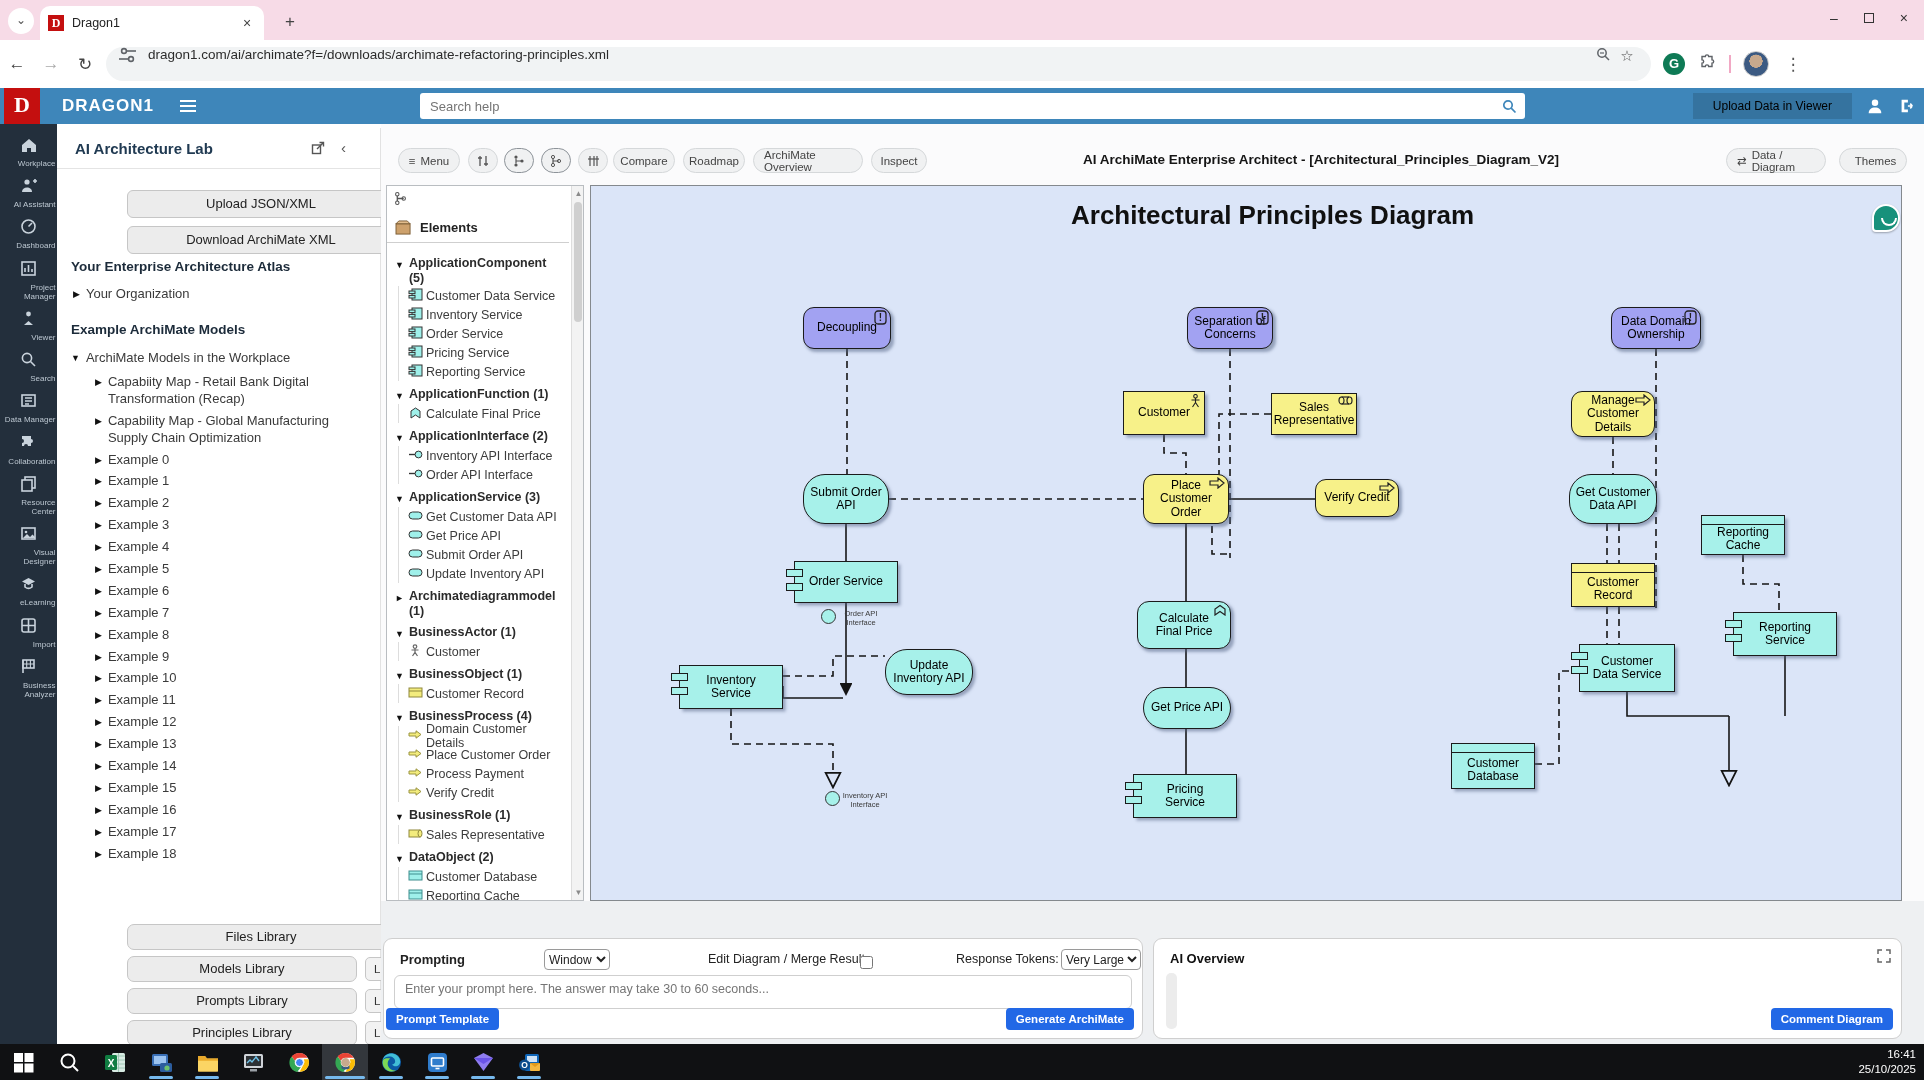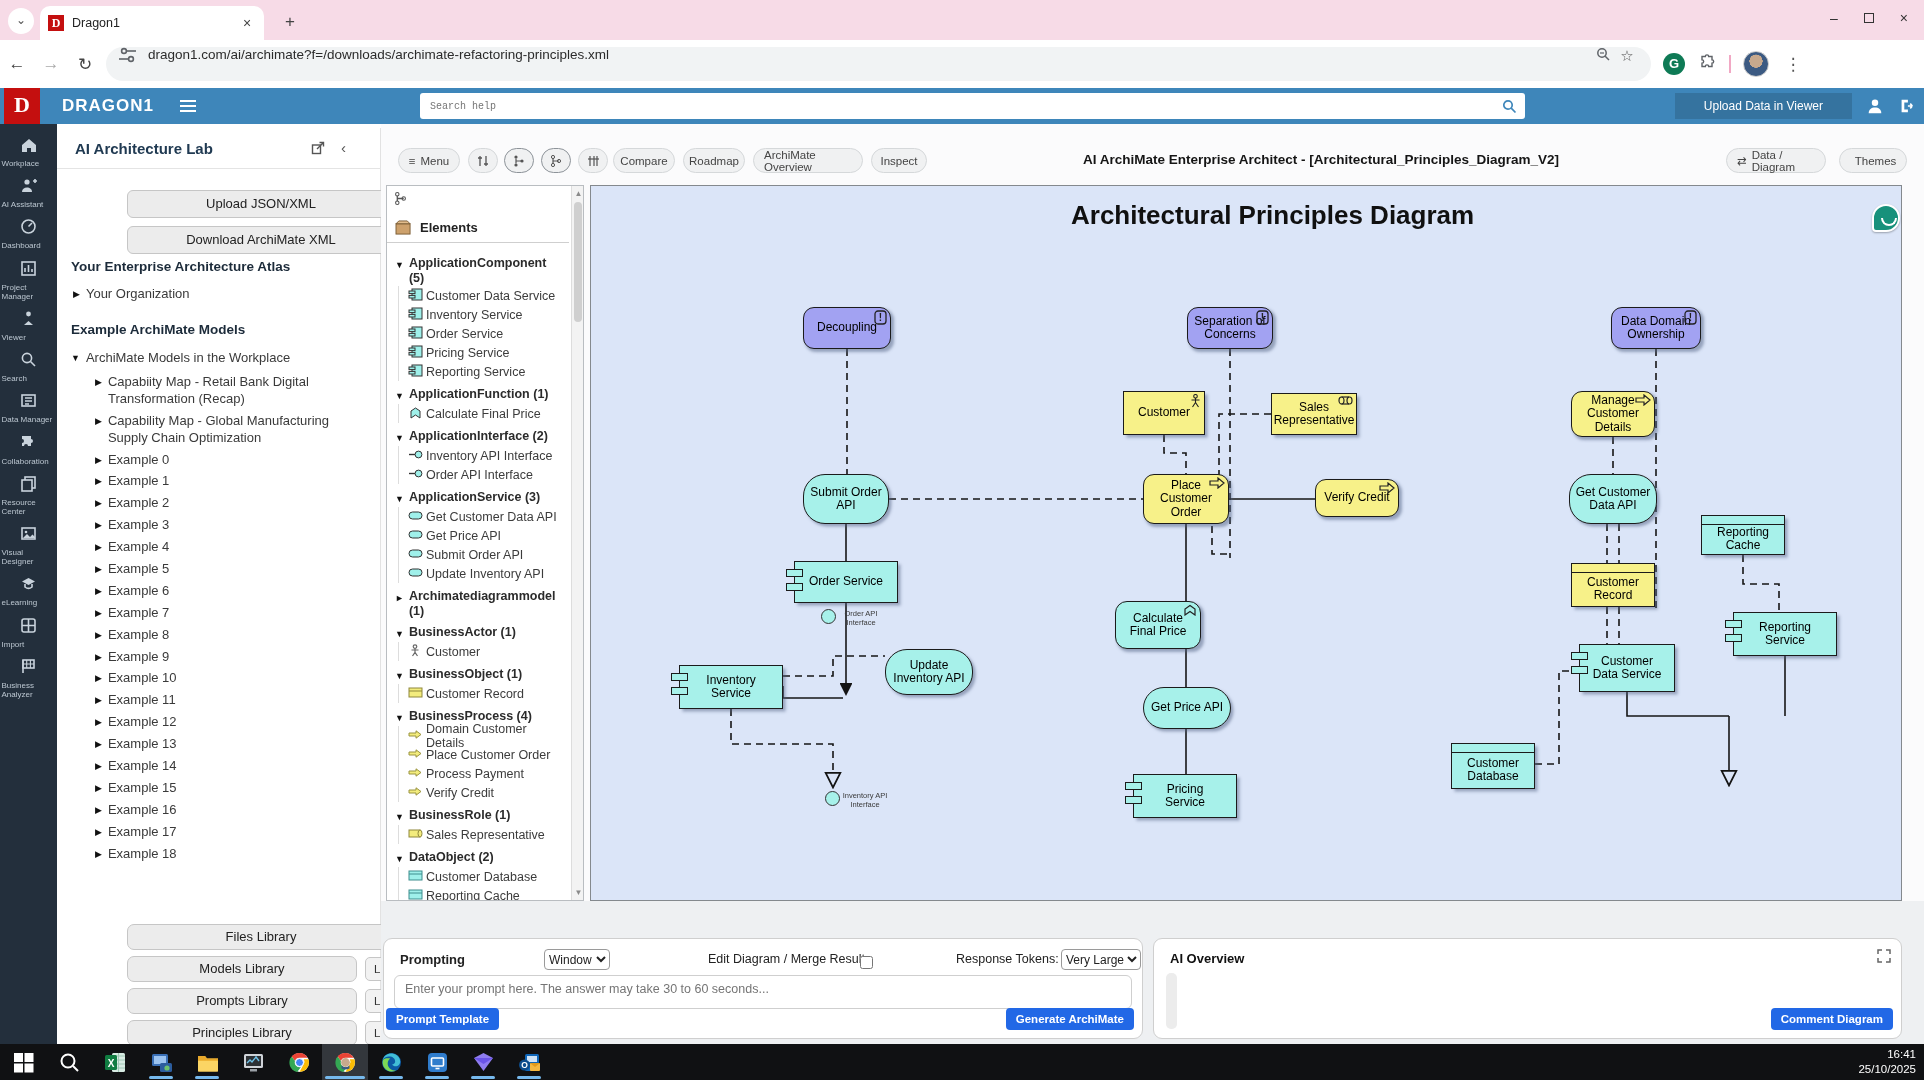--- a/index.html
+++ b/index.html
@@ -34,29 +34,29 @@
   #ext-sep{width:2px;height:18px;background:#f1a8c4;}
   #avatar{width:26px;height:26px;border-radius:50%;background:radial-gradient(circle at 50% 38%,#c8a98d 0 34%,#3c5a82 35% 100%);border:1px solid #ccc;}
   
   #appheader{left:0;top:88px;width:1924px;height:36px;background:#3e86ba;display:flex;align-items:center;}
   #logo{width:36px;height:36px;background:#c40f0f;color:#fff;text-align:center;line-height:34px;
     font-family:"Liberation Serif",serif;font-weight:bold;font-size:22px;margin-left:4px;}
   #brand{color:#fff;font-weight:bold;font-size:17px;letter-spacing:1px;margin-left:22px;}
   #hamburger{width:16px;height:2px;background:#fff;box-shadow:0 5px 0 #fff,0 10px 0 #fff;margin:-10px 0 0 26px;}
   #hsearch{position:absolute;left:420px;top:5px;width:1105px;height:26px;background:#fff;border-radius:3px;
     display:flex;align-items:center;padding:0 8px;}
-  #hsearch input{border:none;outline:none;flex:1;font-size:10px;color:#4d7c0f;font-family:Liberation Mono, monospace;}
+  #hsearch input{border:none;outline:none;flex:1;font-size:13px;color:#4d7c0f;font-family:Liberation Sans, sans-serif;}
   #header-right{position:absolute;right:8px;top:0;height:36px;display:flex;align-items:center;gap:14px;}
-  #upload-viewer{background:rgba(0,0,0,.14);color:#ffffff;font-size:12px;padding:6px 29px;border-radius:0;}
+  #upload-viewer{background:rgba(0,0,0,.14);color:#000000;font-size:12px;padding:6px 20px;border-radius:0;}
   
   #rail{left:0;top:124px;width:57px;height:920px;background:#232f3c;display:flex;flex-direction:column;
     align-items:center;padding-top:12px;gap:9px;}
   .rail-item{width:56px;display:flex;flex-direction:column;align-items:center;color:#bcc7d1;}
   .rail-item svg{width:17px;height:17px;}
-  .rail-lbl{font-size:8px;text-align:left;line-height:1.15;margin-top:2px;}
+  .rail-lbl{font-size:8px;text-align:right;line-height:1.15;margin-top:2px;}
   
   #sidebar{left:57px;top:128px;width:324px;height:920px;background:#fff;border-right:1px solid #e2e2e2;}
   #sb-title{left:18px;top:12px;font-size:15px;font-weight:bold;color:#203a52;}
   #sb-hdr-icons{right:34px;top:13px;display:flex;gap:16px;color:#555;font-size:13px;}
   #sb-divider{left:0;top:40px;width:324px;height:1px;background:#e4e4e4;}
   .sb-btn{left:70px;width:268px;height:28px;background:#ececec;border:1px solid #c6c6c6;border-radius:6px;
     font-size:13px;color:#222;text-align:center;line-height:26px;}
   .sb-head{left:14px;font-size:13.5px;font-weight:bold;color:#1c2b3a;}
   .sb-item{left:16px;font-size:13px;color:#3a3a3a;display:flex;align-items:flex-start;gap:6px;}
   .tri{font-size:9px;color:#111;margin-top:3px;}
@@ -877,21 +877,21 @@
           <div>
             <div>Order Service</div>
           </div>
         </div>
         <div class="node t-bobject band" style="left: 980px; top: 377px; width: 84px; height: 44px;">
           <div>
             <div>Customer</div>
             <div>Record</div>
           </div>
         </div>
-        <div class="node t-function" style="left: 524px; top: 415px; width: 86px; height: 48px;">
+        <div class="node t-function" style="left: 546px; top: 415px; width: 94px; height: 48px;">
           <span class="badge">
             <svg width="14" height="12" viewBox="0 0 14 12">
               <path d="M2 11V5l5-3.5L12 5v6L7 7.5z" fill="none" stroke="#222" stroke-width="1.2"></path>
             </svg>
           </span>
           <div>
             <div>Calculate</div>
             <div>Final Price</div>
           </div>
         </div>

